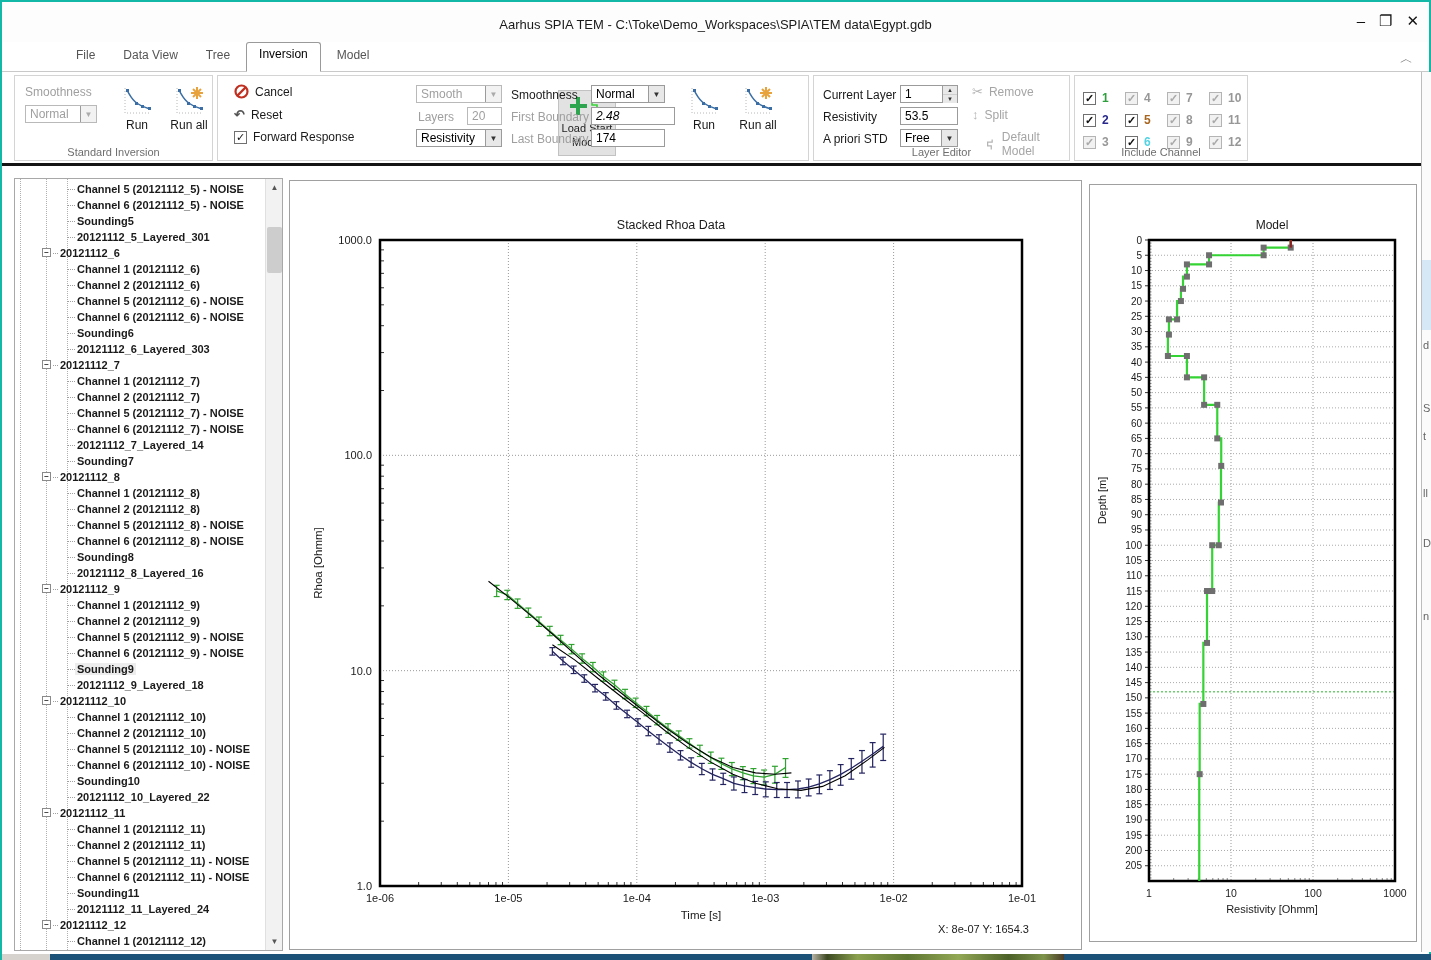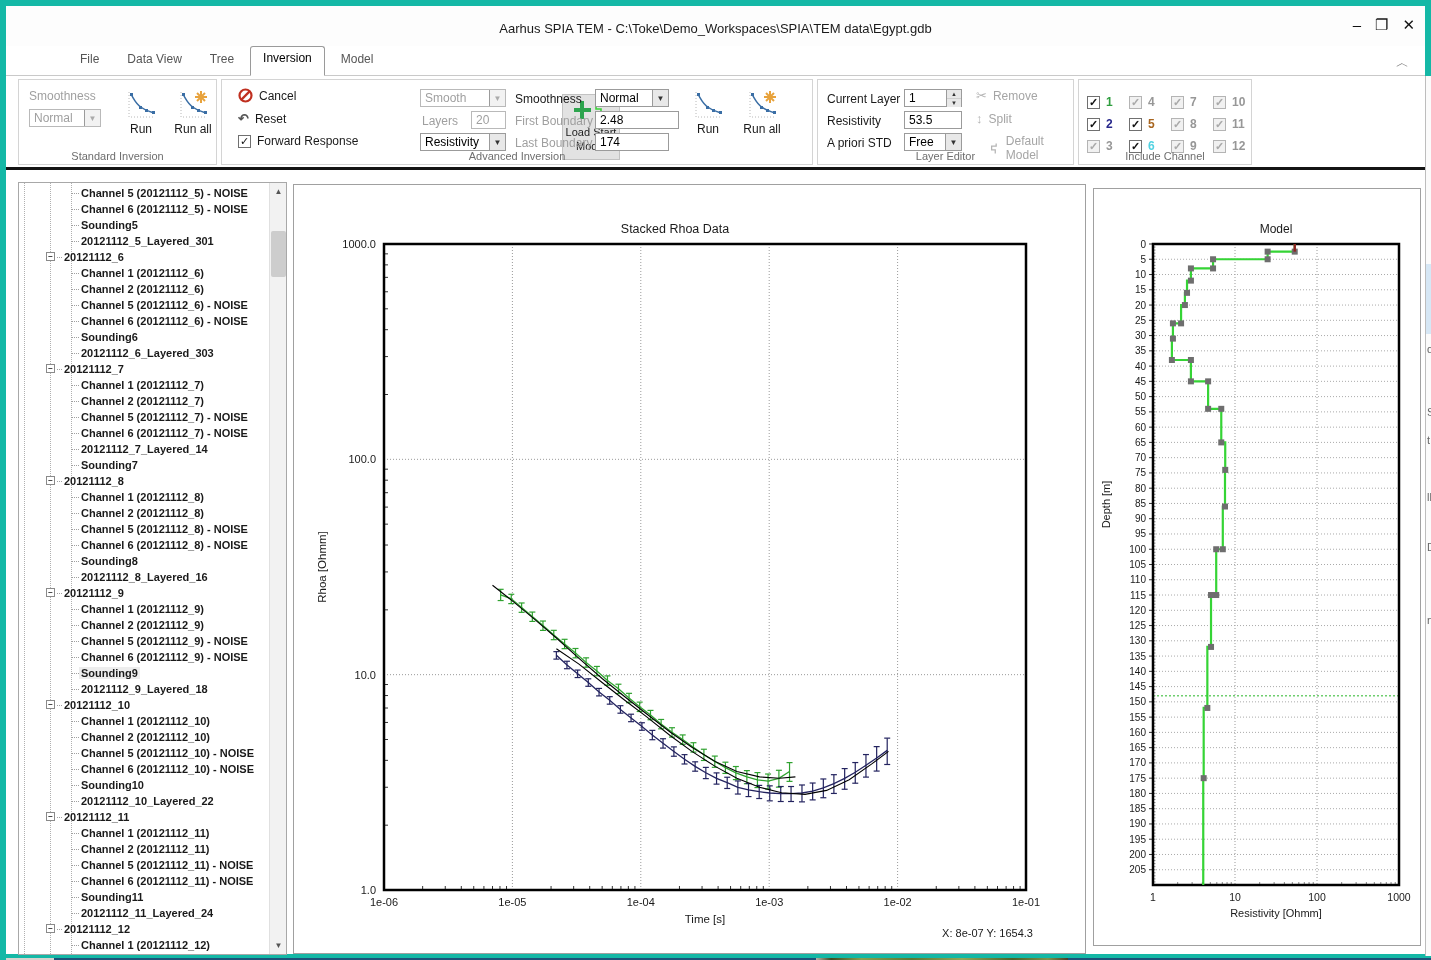--- a/index.html
+++ b/index.html
@@ -1,18 +1,18 @@
 <!DOCTYPE html>
 <html><head>
 <meta charset="utf-8">
 <style>
   * { margin:0; padding:0; box-sizing:border-box; }
   html,body { width:1431px; height:960px; overflow:hidden; font-family:"Liberation Sans",sans-serif; background:#ffffff; }
   .abs { position:absolute; }
-  #window { position:absolute; left:0; top:0; width:1431px; height:960px; background:#fff; border:6px solid #14b8a6; }
+  #window { position:absolute; left:0; top:0; width:1431px; height:960px; background:#fff; border:2px solid #14b8a6; }
 
   
   #titlebar { position:absolute; left:0; top:0; width:100%; height:40px; background:#fdfdfd; }
   #title-text { position:absolute; top:15px; width:100%; text-align:center; font-size:13px; color:#1a1a1a; }
   #win-controls { position:absolute; right:10px; top:10px; display:flex; gap:14px; font-size:15px; color:#111; }
   #win-controls span { cursor:default; line-height:18px; }
 
   
   #tabrow { position:absolute; left:62px; top:45px; height:25px; display:flex; align-items:flex-end; gap:4px; font-size:12px; color:#555; }
   .tab { padding:4px 12px 10px 12px; }
@@ -192,21 +192,21 @@
       </div>
 
       <div class="abs lbl" style="left:293px; top:12px;">Smoothness</div>
       <div class="abs lbl dis" style="left:293px; top:34px;">First Boundary</div>
       <div class="abs lbl dis" style="left:293px; top:56px;">Last Boundary</div>
 
       <div class="combo abs" style="left:373px; top:9px; width:74px;">
         <span class="val">Normal</span>
           <span class="arrow">▼</span>
       </div>
-      <div class="tbox abs" style="left:373px; top:31px; width:84px;">2.48</div>
+      <div class="tbox abs" style="left:373px; top:31px; width:84px;font-style:italic;">2.48</div>
       <div class="tbox abs" style="left:373px; top:53px; width:74px;">174</div>
 
       <div class="runbtn" style="left:464px; top:10px;">
         <svg width="34" height="32" viewBox="0 0 34 32">
           <path d="M5 2 V27 H31" stroke="#b8b8b8" stroke-width="1" fill="none" stroke-dasharray="1,2"></path>
           <path d="M7 4 C12 14,16 19,30 23" stroke="#3a6ea5" stroke-width="1.6" fill="none"></path>
           <rect x="6" y="3" width="3" height="3" fill="#3a6ea5"></rect>
             <rect x="15" y="16" width="3" height="3" fill="#3a6ea5"></rect>
             <rect x="21" y="19" width="3" height="3" fill="#3a6ea5"></rect>
             <rect x="28" y="21" width="3" height="3" fill="#3a6ea5"></rect>
@@ -223,21 +223,20 @@
             <rect x="28" y="21" width="3" height="3" fill="#3a6ea5"></rect>
           <g stroke="#e8a33d" stroke-width="2">
               <line x1="25" y1="1" x2="25" y2="13"></line>
               <line x1="19" y1="7" x2="31" y2="7"></line>
               <line x1="21" y1="3" x2="29" y2="11"></line>
               <line x1="29" y1="3" x2="21" y2="11"></line>
             </g>
         </svg>
         <span>Run all</span>
       </div>
-      <div class="group-label">Advanced Inversion</div>
     </div>
 
     <div class="group" style="left:811px; width:257px;">
       <div class="abs lbl" style="left:9px; top:12px;">Current Layer</div>
       <div class="combo abs" style="left:86px; top:9px; width:58px;">
         <span class="val">1</span>
         <span class="spin">
             <span>▲</span>
             <span>▼</span>
           </span>

